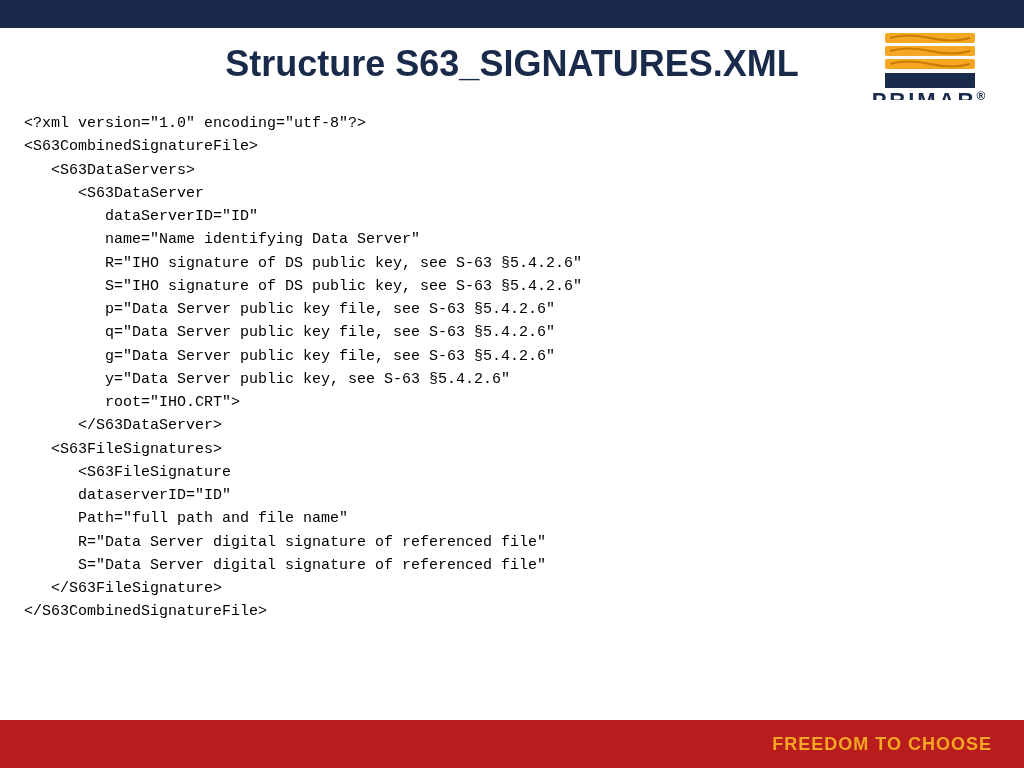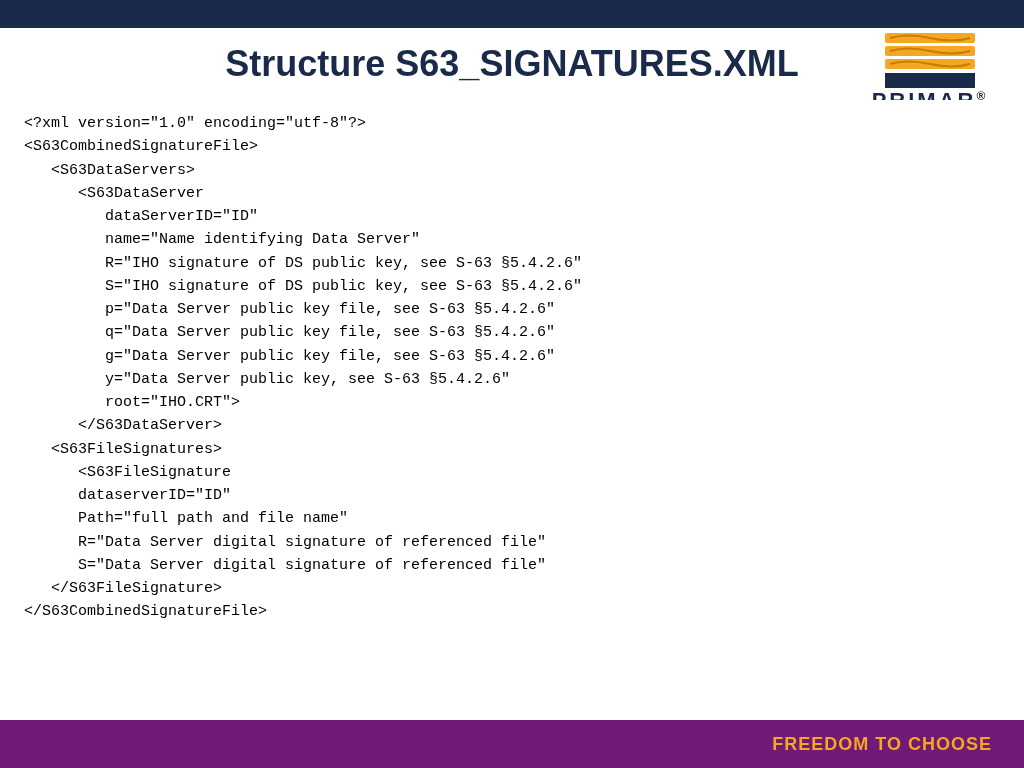--- a/index.html
+++ b/index.html
@@ -18,21 +18,21 @@
       top: 0; left: 0; right: 0;
       height: 28px;
       background: #1a2a4a;
     }
 
     
     .bottom-bar {
       position: absolute;
       bottom: 0; left: 0; right: 0;
       height: 48px;
-      background: #701a75;
+      background: #b91c1c;
       display: flex;
       align-items: center;
       justify-content: flex-end;
       padding-right: 32px;
     }
 
     .freedom-text {
       color: #f5a623;
       font-size: 18px;
       font-weight: bold;

